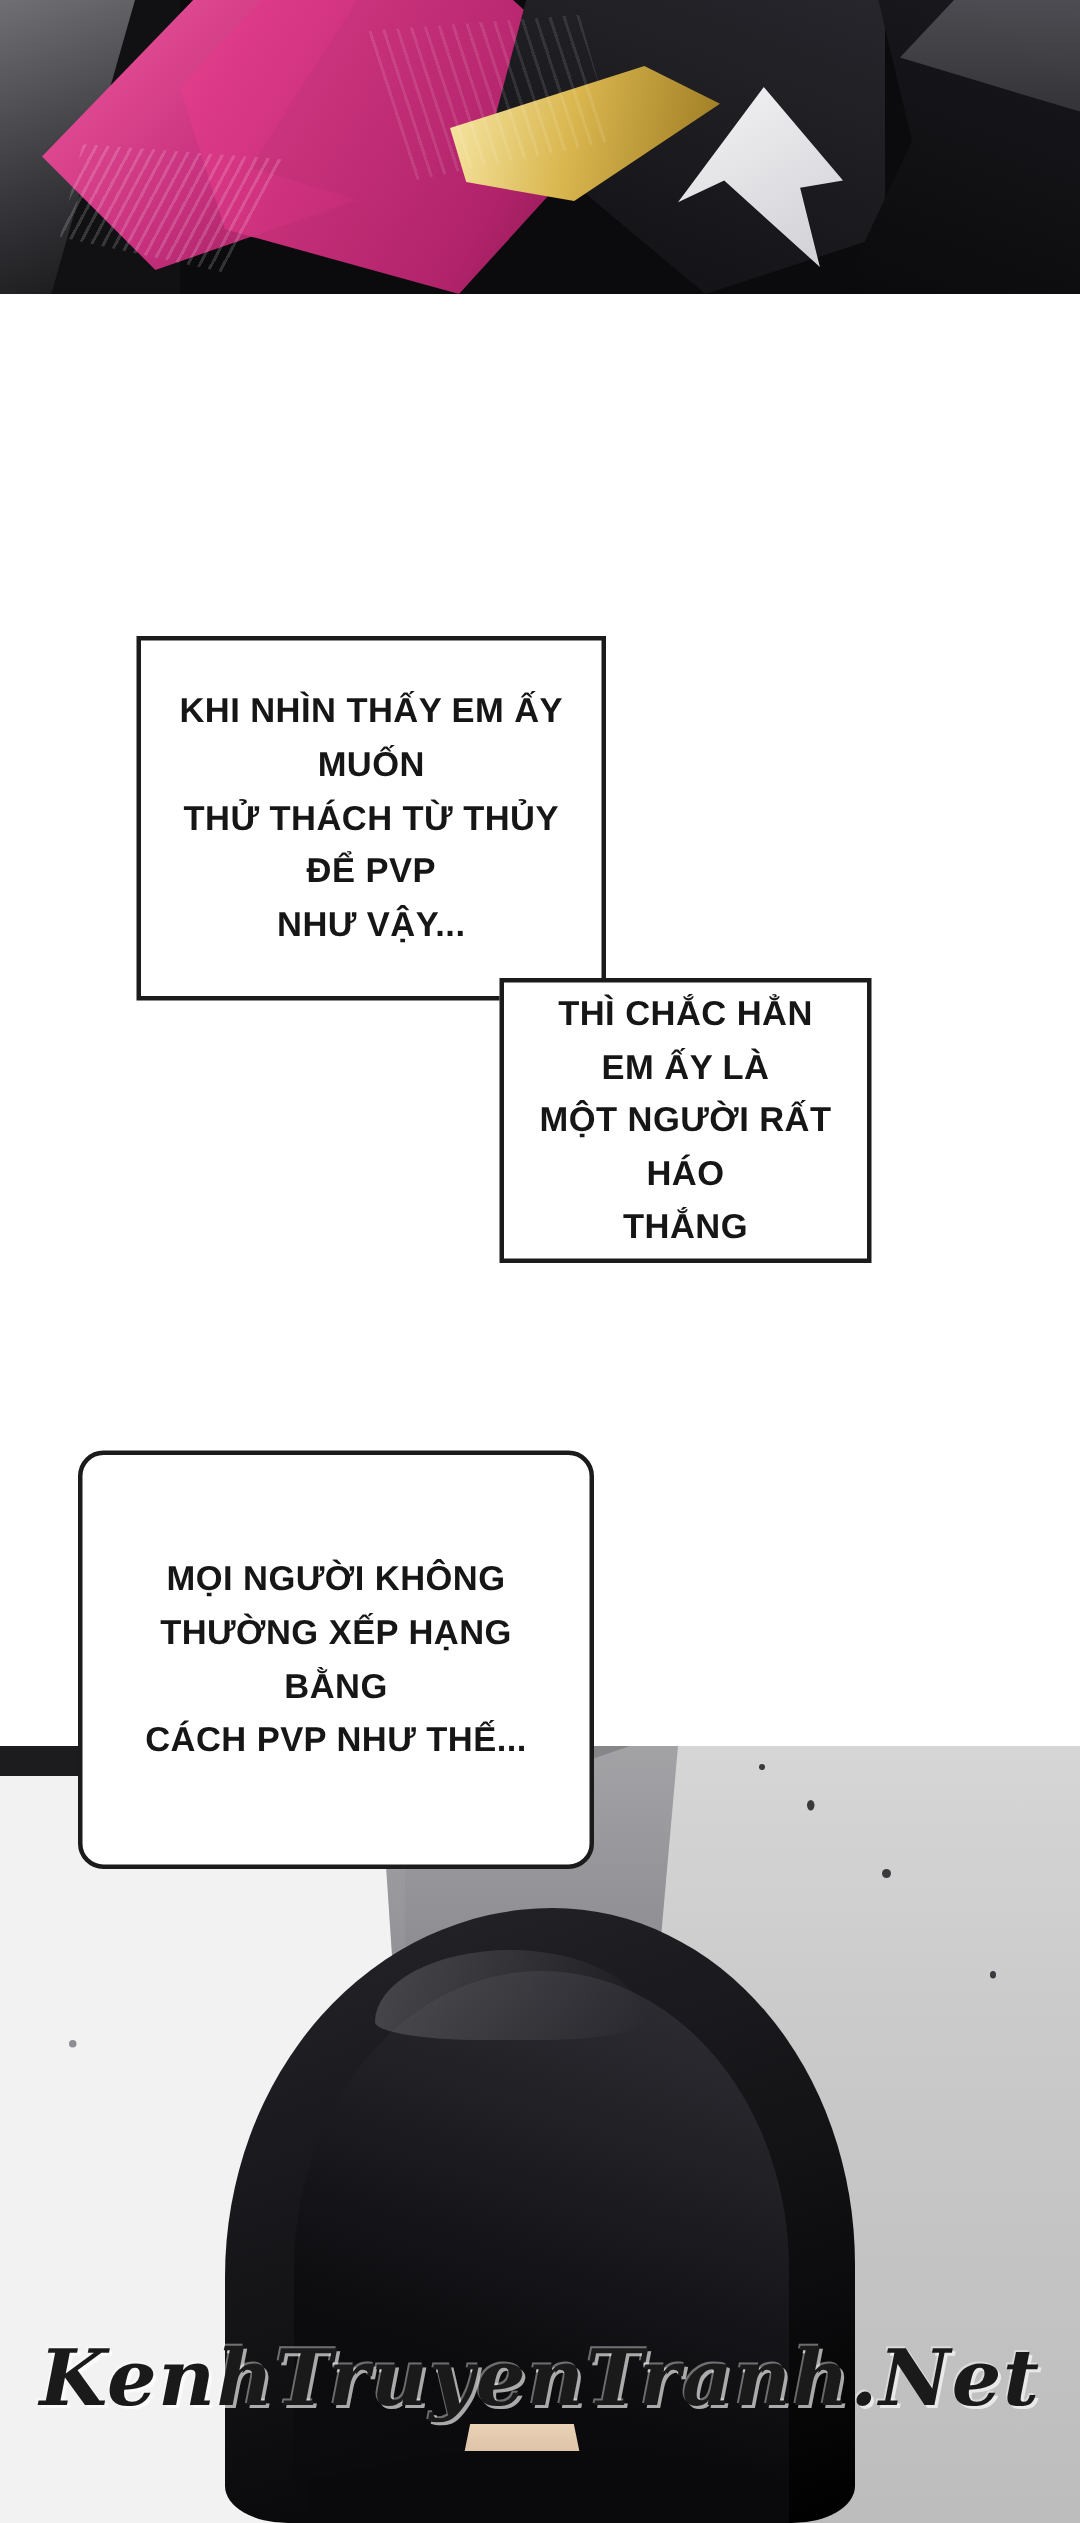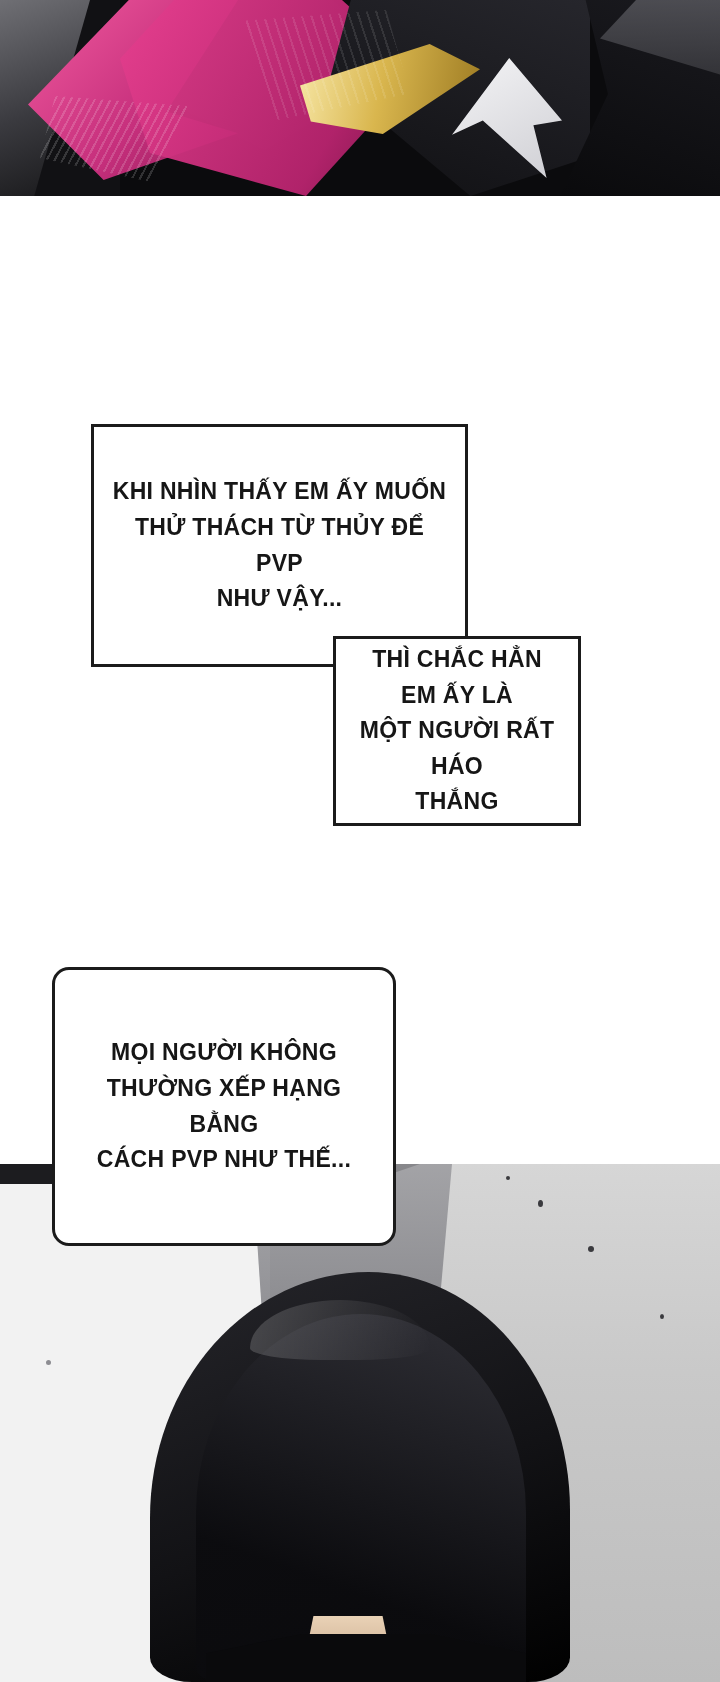--- a/index.html
+++ b/index.html
@@ -119,26 +119,26 @@
     font-weight: 700;
     font-size: 23px;
     line-height: 1.55;
     padding: 0 16px;
     white-space: pre-line;
   }
 
   #bubble-1 {
     left: 91px;
     top: 424px;
-    width: 377px;
+    width: 313px;
     height: 243px;
   }
   #bubble-2 {
     left: 333px;
-    top: 636px;
+    top: 652px;
     width: 248px;
     height: 190px;
   }
   
   #bubble-2 { z-index: 4; }
   #bubble-1 { z-index: 3; }
 
   #bubble-3 {
     left: 52px;
     top: 967px;
@@ -288,14 +288,15 @@
     <div class="b-hair-shine"></div>
     <div class="b-skin"></div>
     <div class="b-collar"></div>
     <div class="speck sp1"></div>
     <div class="speck sp2"></div>
     <div class="speck sp3"></div>
     <div class="speck sp4"></div>
     <div class="speck sp5"></div>
   </div>
 
+  <div class="watermark">KenhTruyenTranh.Net</div>
 
 </div>
 
 </body></html>

